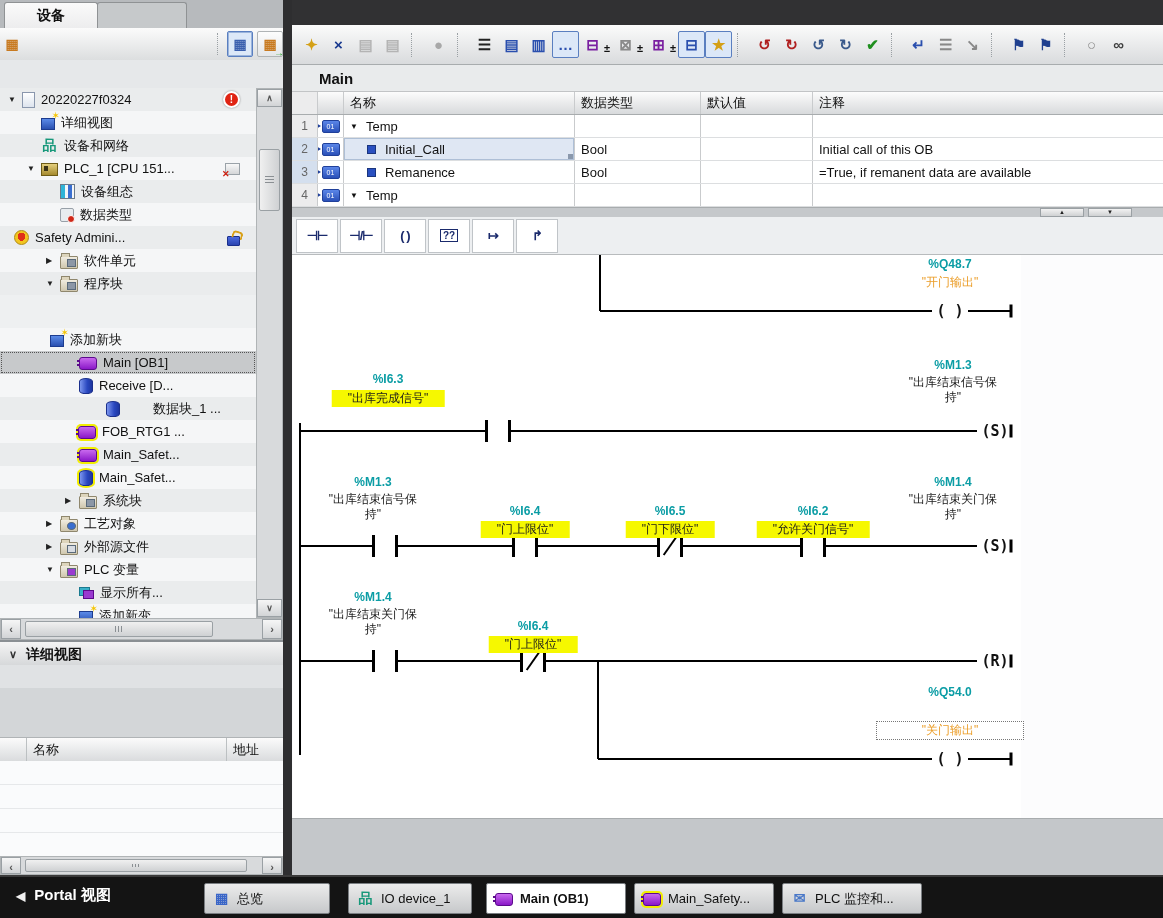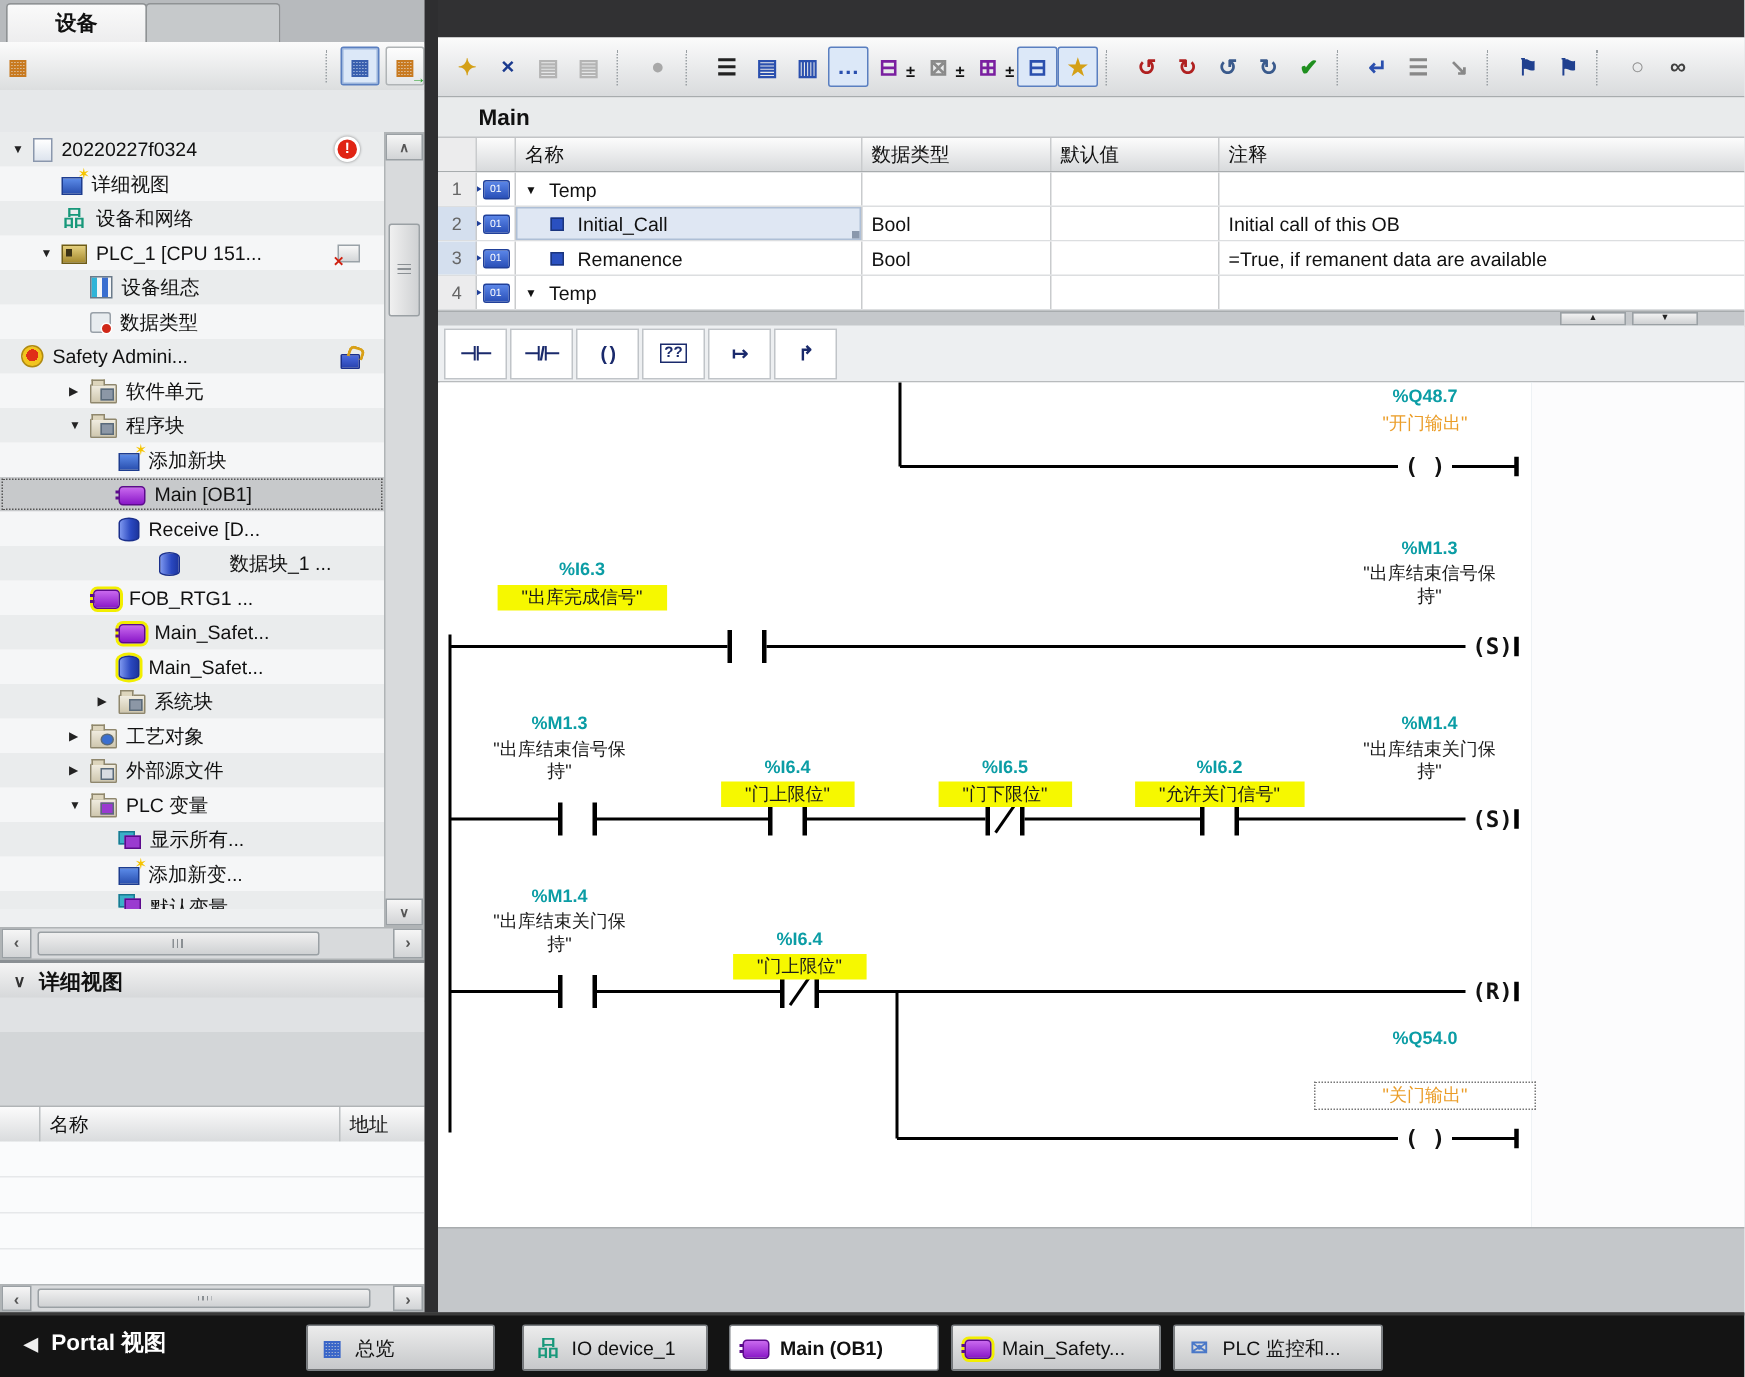--- a/index.html
+++ b/index.html
@@ -232,41 +232,41 @@
         <div class="trow" style="padding-left: 46px;">
           <span class="tarr">▶</span>
           <span class="ti ic-folder"></span>
           <span class="tlabel">软件单元</span>
         </div>
         <div class="trow" style="padding-left: 46px;">
           <span class="tarr">▼</span>
           <span class="ti ic-folder"></span>
           <span class="tlabel">程序块</span>
         </div>
-        <div class="trow" style="padding-left: 65px;">
+        <div class="trow" style="padding-left: 36px; margin-top: 33px;">
           <span class="tarr"></span>
           <span class="ti ic-add"></span>
           <span class="tlabel">添加新块</span>
         </div>
         <div class="trow sel" style="padding-left: 65px;">
           <span class="tarr"></span>
           <span class="ti ic-block"></span>
           <span class="tlabel">Main [OB1]</span>
         </div>
         <div class="trow" style="padding-left: 65px;">
           <span class="tarr"></span>
           <span class="ti ic-db"></span>
           <span class="tlabel">Receive [D...</span>
         </div>
         <div class="trow" style="padding-left: 65px; gap: 27px;">
           <span class="tarr"></span>
           <span class="ti ic-db"></span>
           <span class="tlabel">数据块_1 ...</span>
         </div>
-        <div class="trow" style="padding-left: 48px;">
+        <div class="trow" style="padding-left: 64px;">
           <span class="tarr"></span>
           <span class="ti ic-block y"></span>
           <span class="tlabel">FOB_RTG1 ...</span>
         </div>
         <div class="trow" style="padding-left: 65px;">
           <span class="tarr"></span>
           <span class="ti ic-block y"></span>
           <span class="tlabel">Main_Safet...</span>
         </div>
         <div class="trow" style="padding-left: 65px;">

